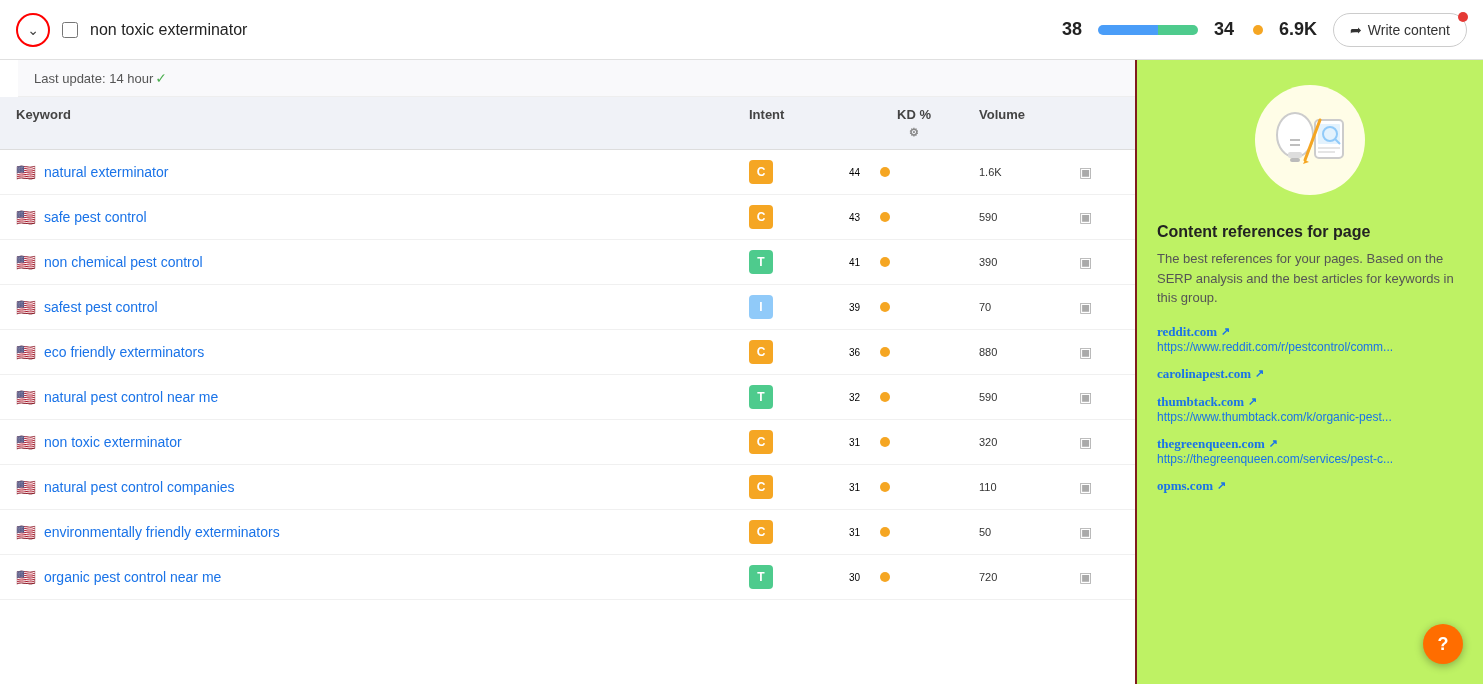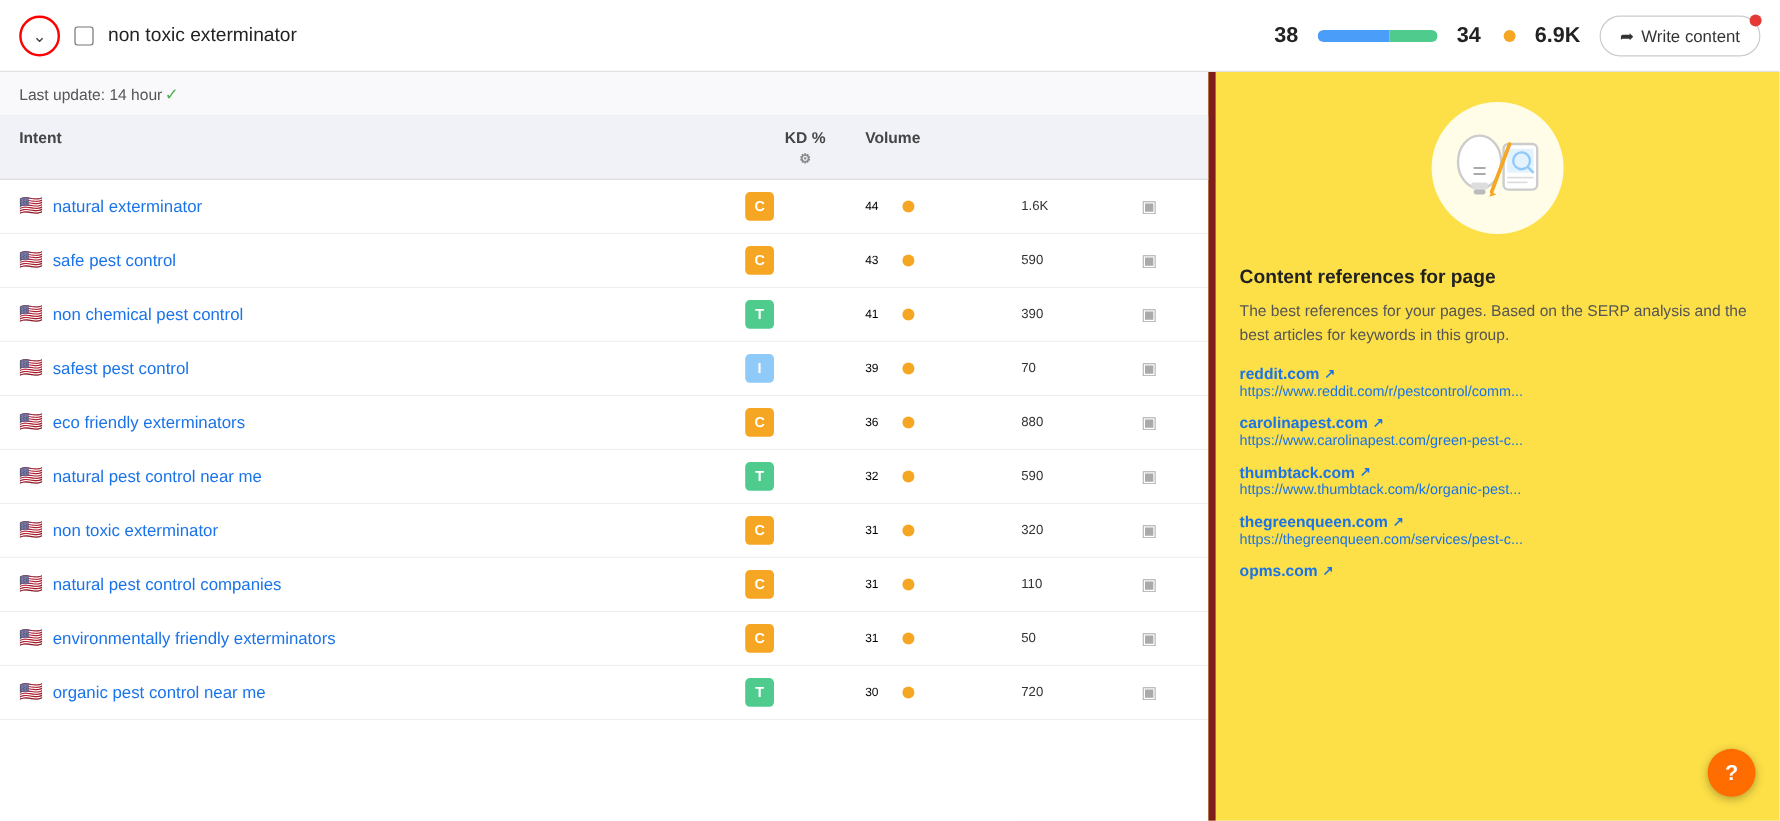--- a/index.html
+++ b/index.html
@@ -45,21 +45,21 @@
       width: 10px; height: 10px; border-radius: 50%; background: #e53935;
       position: absolute; top: -2px; right: -2px;
     }
 
     .main-container { display: flex; height: calc(100vh - 60px); }
 
     .left-panel { flex: 1; overflow-y: auto; background: #fff; }
 
     .last-update {
       padding: 10px 16px; background: #f9f9fb; font-size: 13px; color: #555;
-      border-bottom: 1px solid #eee; display: flex; align-items: center; gap: 2px;
+      border-bottom: 1px solid #eee; display: flex; align-items: center; gap: 2px; margin-left: 18px;
     }
     .checkmark { color: #4caf50; font-size: 14px; }
 
     .table-header {
       display: grid; grid-template-columns: 1fr 100px 130px 100px 40px;
       padding: 10px 16px; background: #f0f2f7; border-bottom: 1px solid #ddd;
       font-weight: 600; color: #444; font-size: 13px; position: sticky; top: 0; z-index: 1;
     }
     .th-kd { display: flex; align-items: center; gap: 4px; flex-direction: column; }
     .filter-icon { font-size: 11px; color: #888; cursor: pointer; }
@@ -84,32 +84,32 @@
     .intent-i { background: #90caf9; }
 
     .kd-cell { display: flex; align-items: center; gap: 20px; font-size: 10px; }
     .kd-dot { width: 10px; height: 10px; border-radius: 50%; }
     .dot-orange { background: #f5a623; }
 
     .volume-cell { font-size: 11px; color: #333; }
     .copy-icon { color: #aaa; cursor: pointer; font-size: 14px; }
 
     .right-panel {
-      width: 476px; flex-shrink: 0; background: #fde047; border-left: 6px solid #7f1d1d;
+      width: 348px; flex-shrink: 0; background: #bef264; border-left: 2px solid #7f1d1d;
       overflow-y: auto; padding: 20px;
     }
 
     .illustration { text-align: center; margin-bottom: 20px; }
     .illustration svg { width: 120px; height: 120px; }
 
     .content-refs-title { font-size: 16px; font-weight: 700; color: #222; margin-bottom: 8px; }
     .content-refs-desc { font-size: 13px; color: #555; line-height: 1.5; margin-bottom: 16px; }
 
     .ref-item { margin-bottom: 12px; }
-    .ref-domain { color: #1a73e8; font-size: 13px; font-weight: 600; display: flex; align-items: center; gap: 4px; cursor: pointer; }
+    .ref-domain { color: #1a73e8; font-size: 13px; font-weight: 600; display: flex; align-items: center; gap: 4px; cursor: pointer; font-family: Liberation Serif, serif; }
     .ref-url { color: #1a73e8; font-size: 12px; word-break: break-all; }
     .ext-icon { font-size: 11px; }
 
     .orange-fab {
       position: fixed; bottom: 20px; right: 20px; width: 40px; height: 40px;
       border-radius: 50%; background: #ff6d00; display: flex; align-items: center;
       justify-content: center; color: #fff; font-size: 18px; font-weight: 700;
       cursor: pointer; box-shadow: 0 2px 8px rgba(0,0,0,0.3);
     }
   </style>
@@ -143,20 +143,21 @@
 
 <div class="main-container">
 
   <div class="left-panel">
     <div class="last-update">
       <span>Last update: 14 hour</span>
       <span class="checkmark">✓</span>
     </div>
 
     <div class="table-header">
+      <span>Keyword</span>
       <span>Intent</span>
       <span class="th-kd">
         <span>KD %</span>
         <span class="filter-icon">⚙</span>
       </span>
       <span>Volume</span>
       <span></span>
     </div>
 
     <div id="table-body">
@@ -365,21 +366,20 @@
         <div class="ref-item">
     <div class="ref-domain">
       reddit.com <span class="ext-icon">↗</span>
     </div>
     <div class="ref-url">https://www.reddit.com/r/pestcontrol/comm...</div>
   </div>
         <div class="ref-item">
     <div class="ref-domain">
       carolinapest.com <span class="ext-icon">↗</span>
     </div>
-    <div class="ref-url">https://www.carolinapest.com/green-pest-c...</div>
   </div>
         <div class="ref-item">
     <div class="ref-domain">
       thumbtack.com <span class="ext-icon">↗</span>
     </div>
     <div class="ref-url">https://www.thumbtack.com/k/organic-pest...</div>
   </div>
         <div class="ref-item">
     <div class="ref-domain">
       thegreenqueen.com <span class="ext-icon">↗</span>

